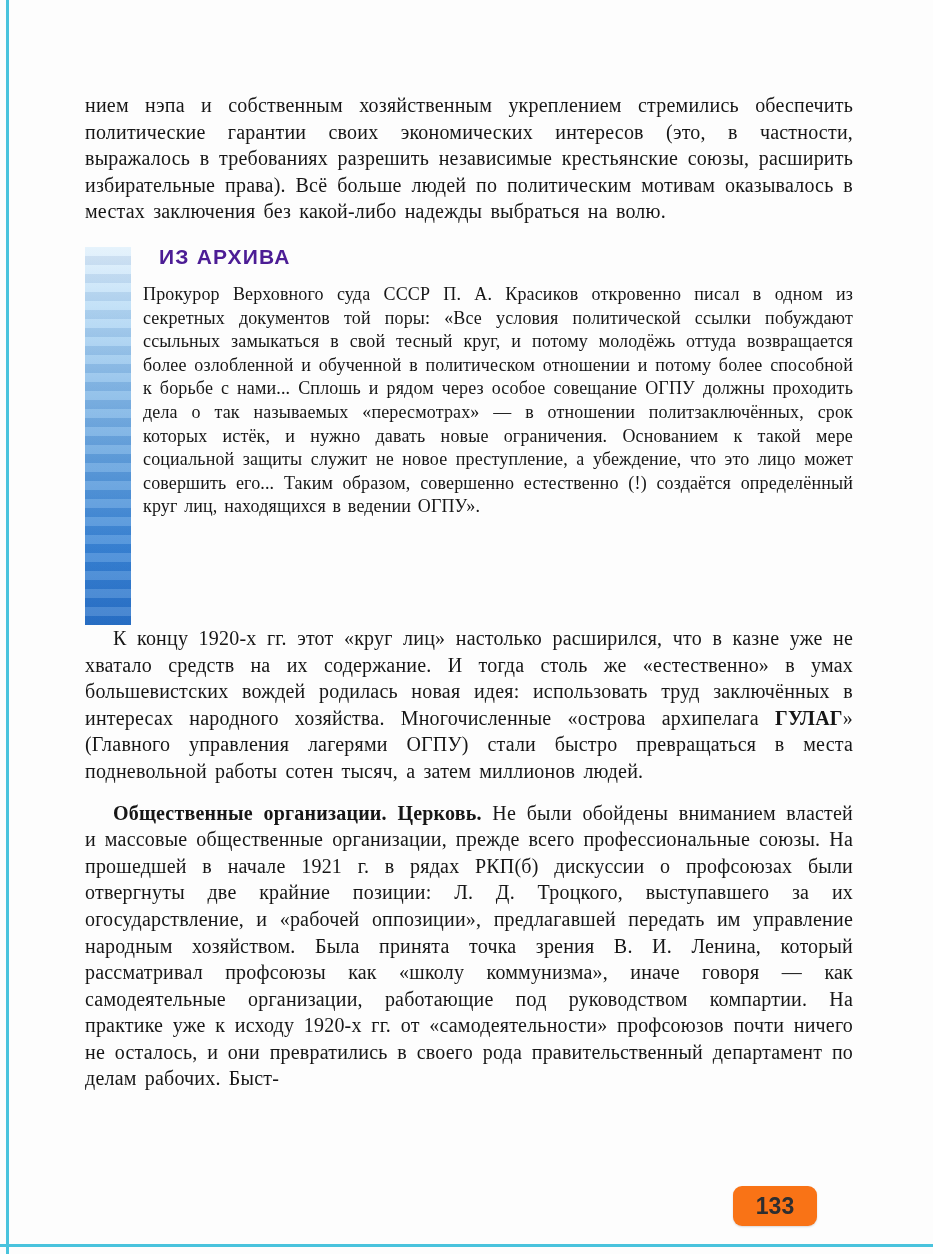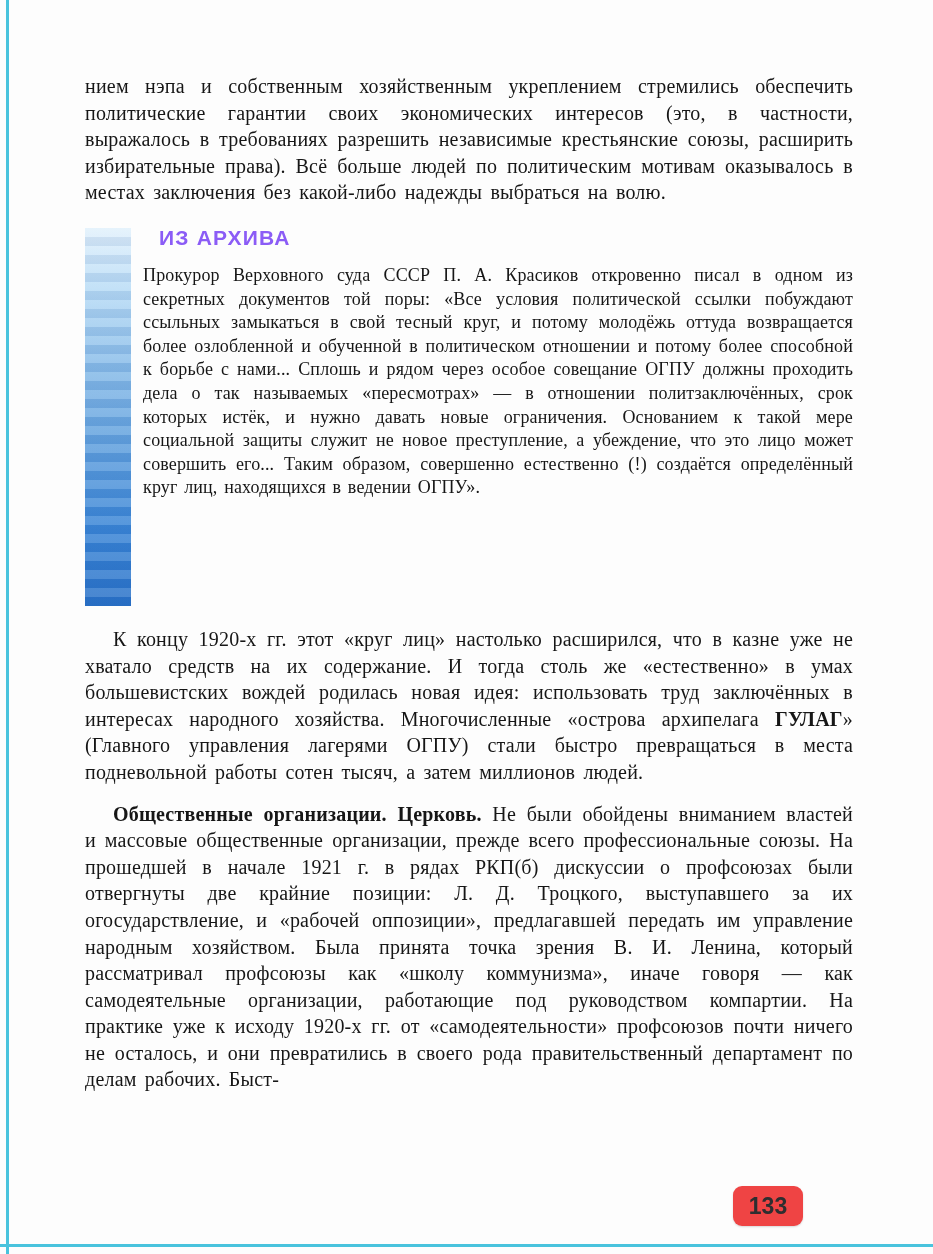--- a/index.html
+++ b/index.html
@@ -32,21 +32,21 @@
     position: absolute;
     left: 0;
     right: 0;
     bottom: 7px;
     height: 3px;
     background: #49c3dd;
   }
   .content {
     position: absolute;
     left: 85px;
-    top: 73px;
+    top: 92px;
     width: 768px;
   }
   p {
     margin: 0;
     text-align: justify;
   }
   .body-text {
     font-size: 20px;
     line-height: 26.6px;
     word-spacing: 3px;
@@ -82,44 +82,43 @@
         #5f9fdd 58%,
         #3a85d6 80%,
         #2a72c8 100%);
   }
   .archive-heading {
     margin: 0 0 14px 16px;
     font-family: "Liberation Sans", sans-serif;
     font-weight: bold;
     font-size: 21px;
     letter-spacing: 1.2px;
-    color: #8b5cf6;
+    color: #4c1d95;
   }
   .archive-text {
     font-size: 18px;
     line-height: 23.6px;
     word-spacing: 2px;
     letter-spacing: 0.15px;
   }
   .archive-question {
     margin-top: 13px;
   }
   .after-archive {
-    margin-top: 20px;
   }
   b {
     font-weight: bold;
   }
   .page-number {
     position: absolute;
     left: 733px;
     top: 1186px;
-    width: 70px;
+    width: 84px;
     height: 40px;
-    background: #ef4444;
+    background: #f97316;
     border-radius: 9px;
     box-shadow: 0 1px 2px rgba(0,0,0,0.15);
     display: flex;
     align-items: center;
     justify-content: center;
     font-family: "Liberation Sans", sans-serif;
     font-weight: bold;
     font-size: 23px;
     color: #2e2e30;
   }

